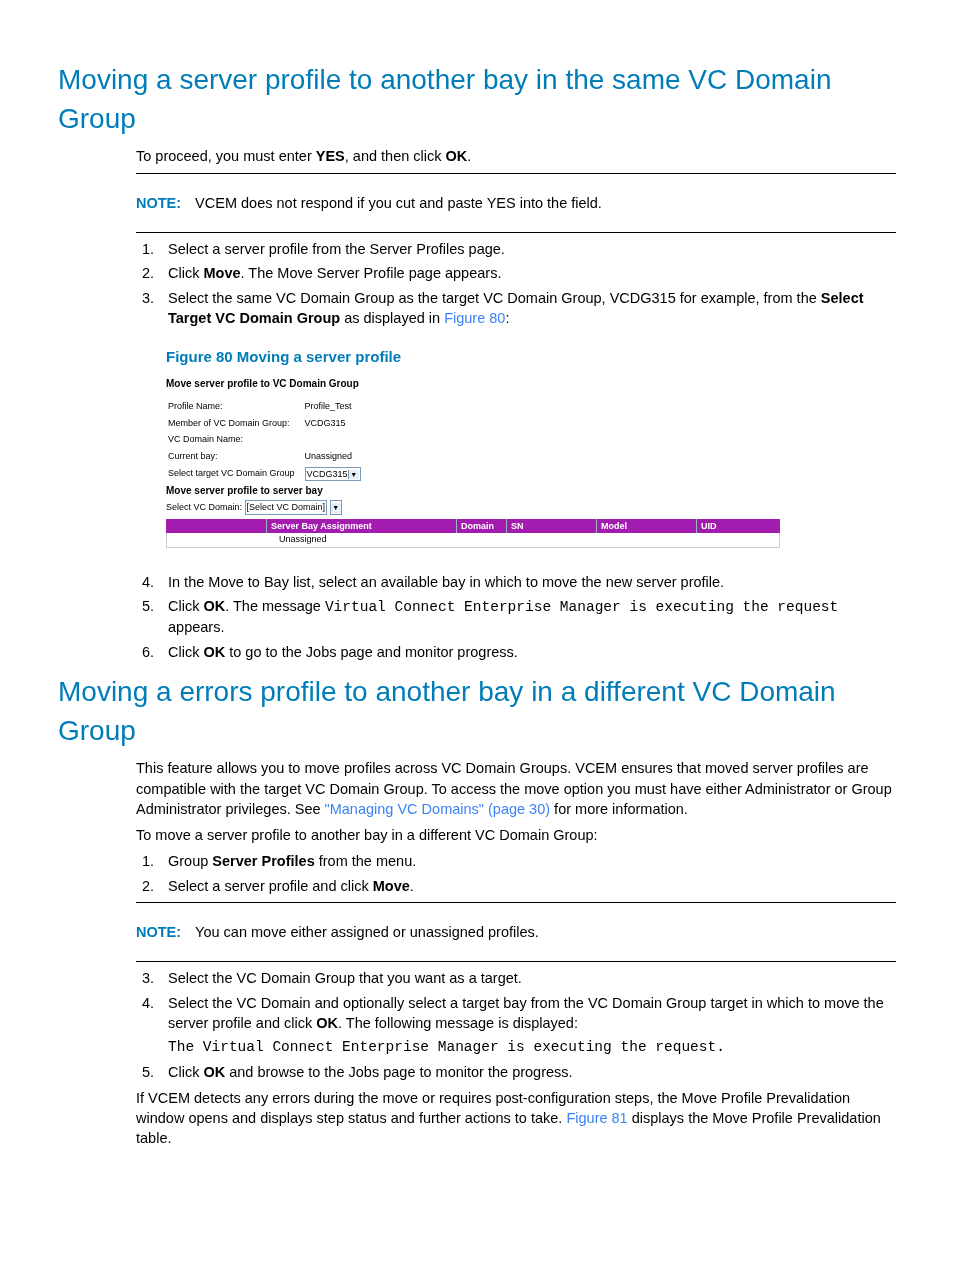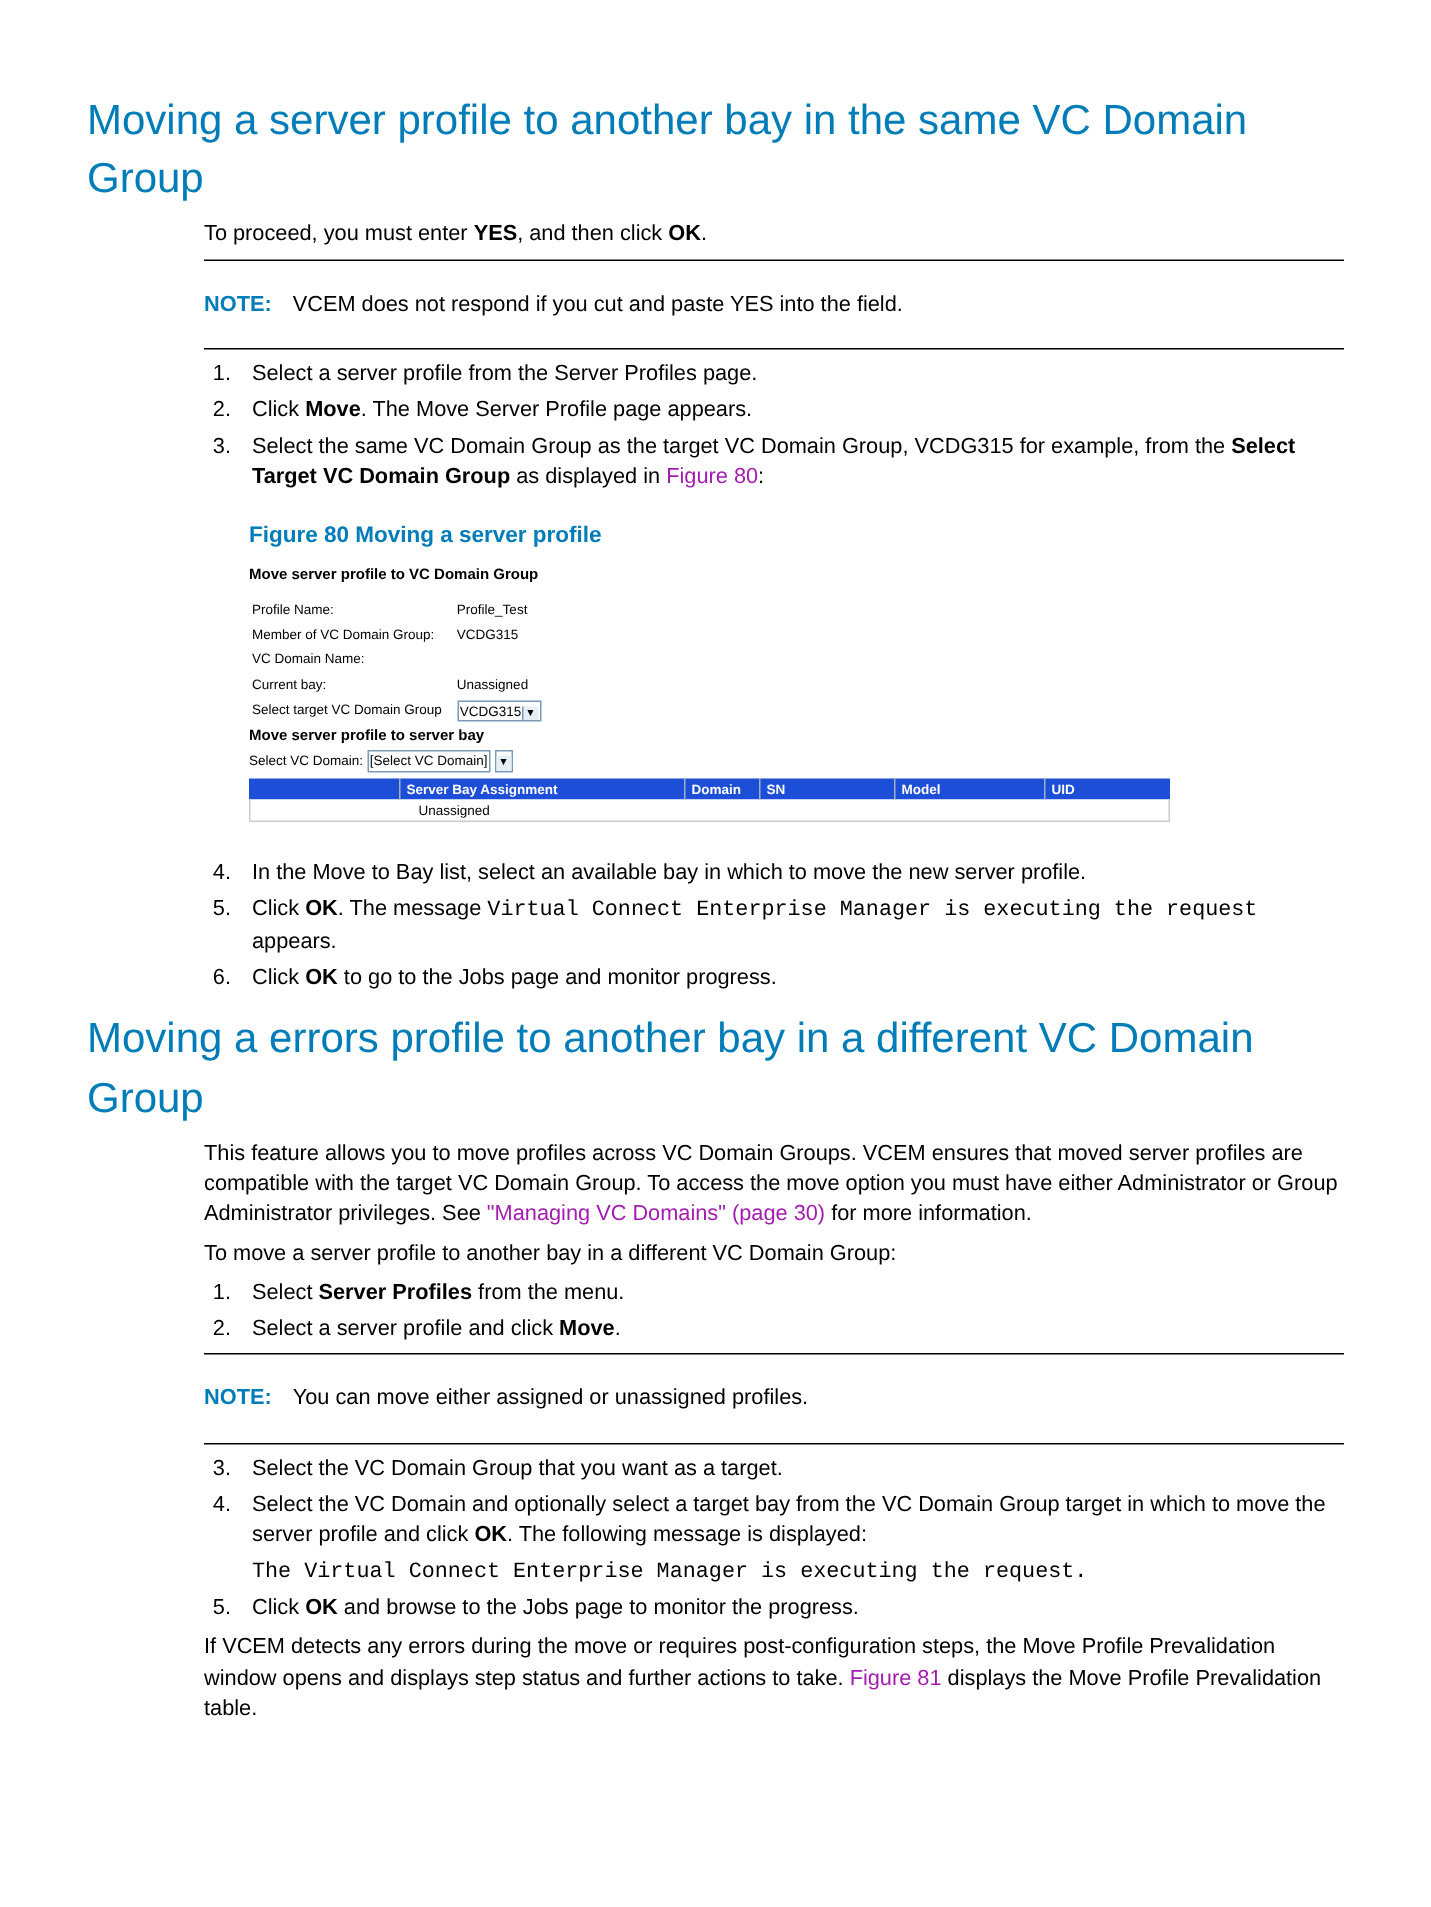--- a/index.html
+++ b/index.html
@@ -38,21 +38,21 @@
     margin-right: 14px;
   }
   ol.steps {
     margin: 6px 0 6px 0;
     padding-left: 22px;
   }
   ol.steps li {
     padding-left: 10px;
     margin-bottom: 4px;
   }
-  .figlink { color: #a21caf; }
+  .figlink { color: #3b82f6; }
   .figure-caption {
     color: #007db8;
     font-weight: bold;
     font-size: 15px;
     margin: 18px 0 10px 30px;
   }
   
   .scr {
     margin-left: 30px;
     width: 614px;
@@ -80,21 +80,21 @@
     border-left:1px solid #7a9ab8;
     background:#e6eef6;
     font-size:7px;
   }
   .scr-sub {
     font-weight: bold;
     font-size: 10px;
   }
   .scr .grid-head {
     display: flex;
-    background: #1d4ed8;
+    background: #a21caf;
     color: #fff;
     font-size: 9px;
     font-weight: bold;
     height: 14px;
     align-items: center;
     margin-top: 4px;
   }
   .scr .grid-head > div { border-left:1px solid #9fb2c3; padding: 0 4px; height:14px; line-height:14px; box-sizing:border-box; }
   .scr .grid-body {
     display:flex;
@@ -222,21 +222,21 @@
 <h2 class="section-heading">Moving a errors profile to another bay in a different VC Domain Group</h2>
 
 <div class="content-indent">
   <p class="para">
     <span>This feature allows you to move profiles across VC Domain Groups. VCEM ensures that moved server profiles are compatible with the target VC Domain Group. To access the move option you must have either Administrator or Group Administrator privileges. See </span><span class="figlink">"Managing VC Domains" (page 30)</span><span> for more information.</span>
   </p>
   <p class="para">To move a server profile to another bay in a different VC Domain Group:</p>
 
   <ol class="steps">
     <li>
-      <span>Select </span><span class="bold">Server Profiles</span><span> from the menu.</span>
+      <span>Group </span><span class="bold">Server Profiles</span><span> from the menu.</span>
     </li>
     <li>
       <span>Select a server profile and click </span><span class="bold">Move</span><span>.</span>
     </li>
   </ol>
 
   <hr class="hr-rule">
   <div class="note-line">
     <span class="note-label">NOTE:</span><span>You can move either assigned or unassigned profiles.</span>
   </div>

